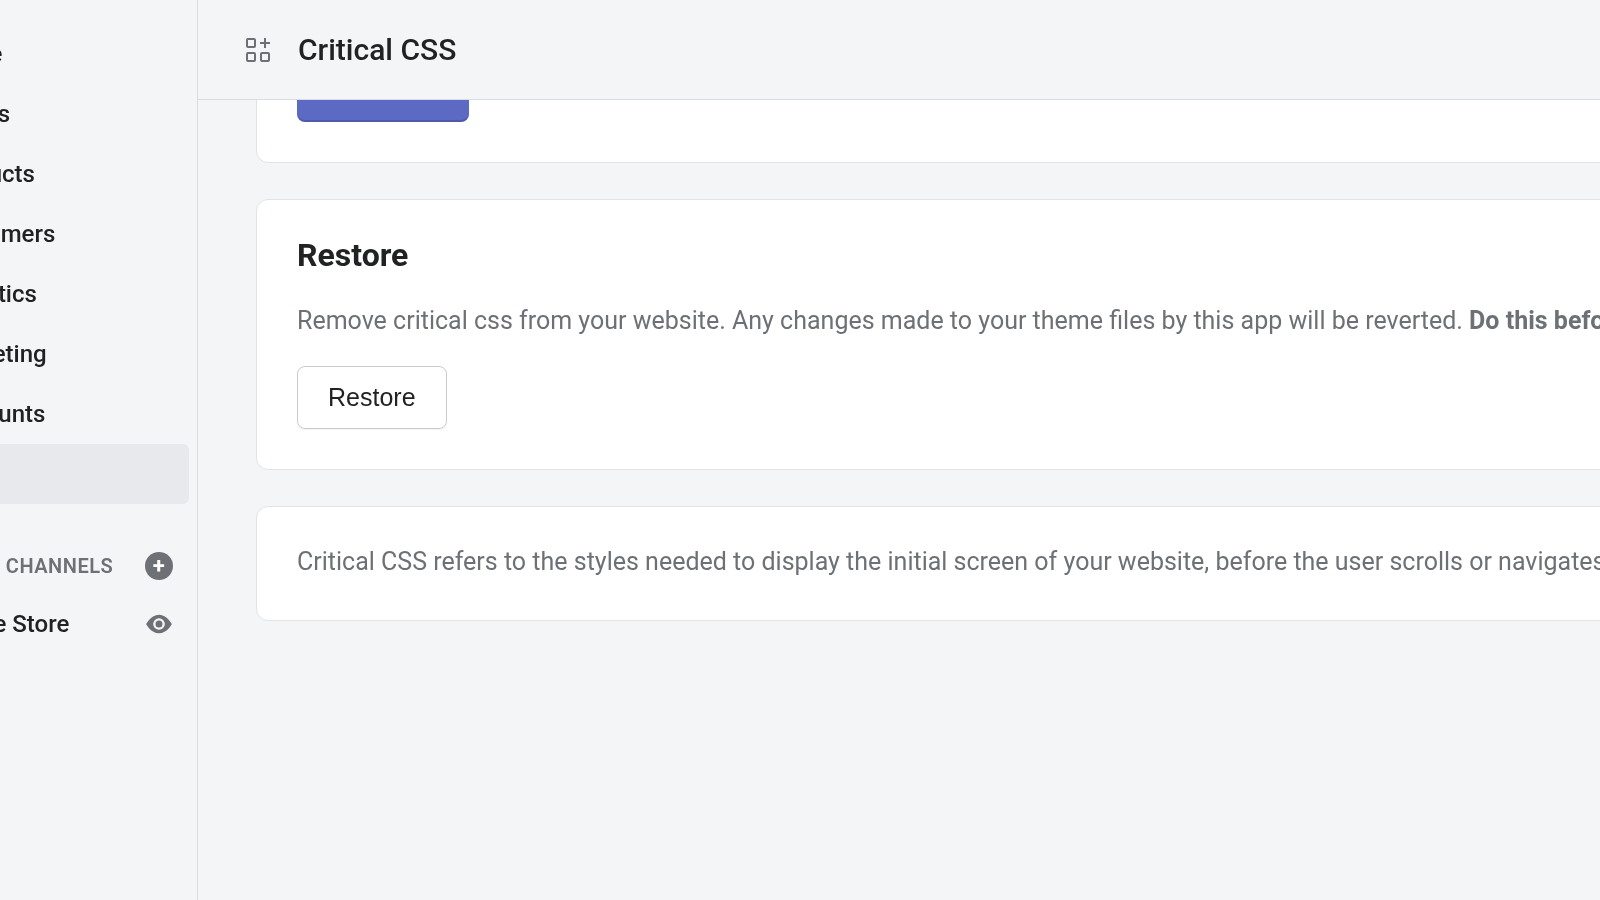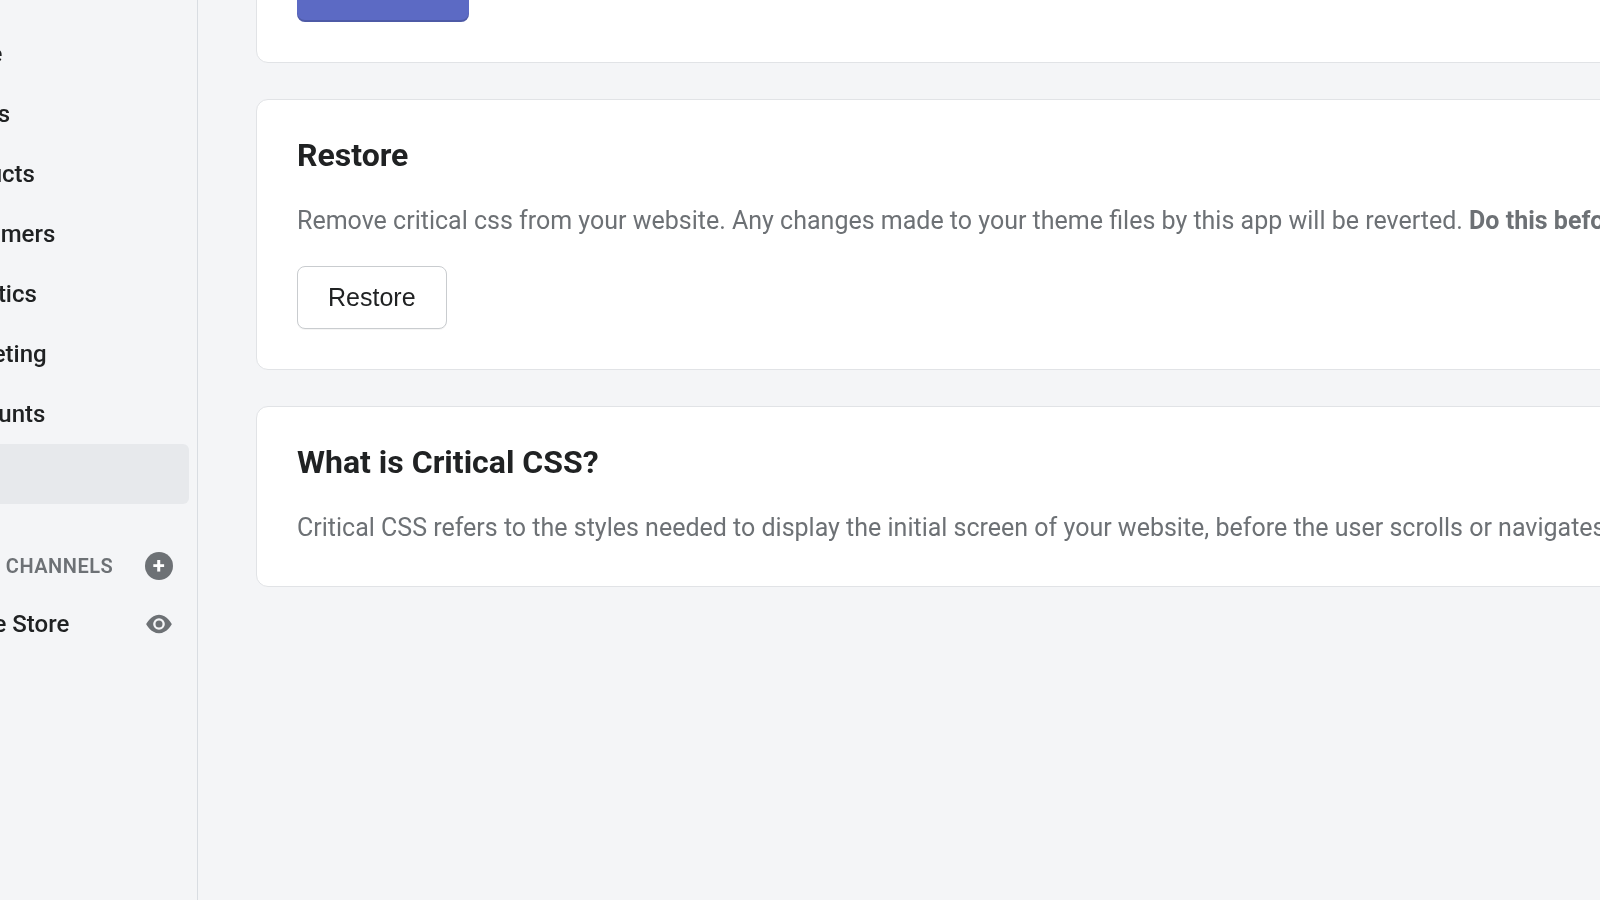--- a/index.html
+++ b/index.html
@@ -221,35 +221,43 @@
       <div class="channel-item">
         <span>Online Store</span>
         <svg class="eye-icon" viewBox="0 0 24 16">
           <path d="M12 0C5 0 1 8 1 8s4 8 11 8 11-8 11-8-4-8-11-8zm0 13a5 5 0 110-10 5 5 0 010 10zm0-8a3 3 0 100 6 3 3 0 000-6z"></path>
         </svg>
       </div>
     </div>
   </aside>
 
   <main class="main">
+    <div class="header">
+      <span class="dash-icon">
+        <span></span>
+          <span class="plus"></span>
+          <span></span>
+          <span></span>
+      </span>
+      <span class="page-title">Critical CSS</span>
+    </div>
 
     <div class="content">
       <div class="inner">
         <div class="card generate-part">
           <button class="btn-primary">Generate</button>
         </div>
 
         <div class="card">
           <h2>Restore</h2>
           <p class="desc">
             <span>Remove critical css from your website. Any changes made to your theme files by this app will be reverted. </span><b>Do this before your remove the app</b>
           </p>
           <button class="btn-secondary">Restore</button>
         </div>
 
         <div class="card explain">
-          <h2>What is Critical CSS?</h2>
           <p class="desc">Critical CSS refers to the styles needed to display the initial screen of your website, before the user scrolls or navigates away from the page. We generate these styles and download them as soon as possible so users can start interacting with your website faster. The rest of the styles are loaded in the background and applied once ready.</p>
         </div>
       </div>
     </div>
   </main>
 </div>
 
 </body></html>

